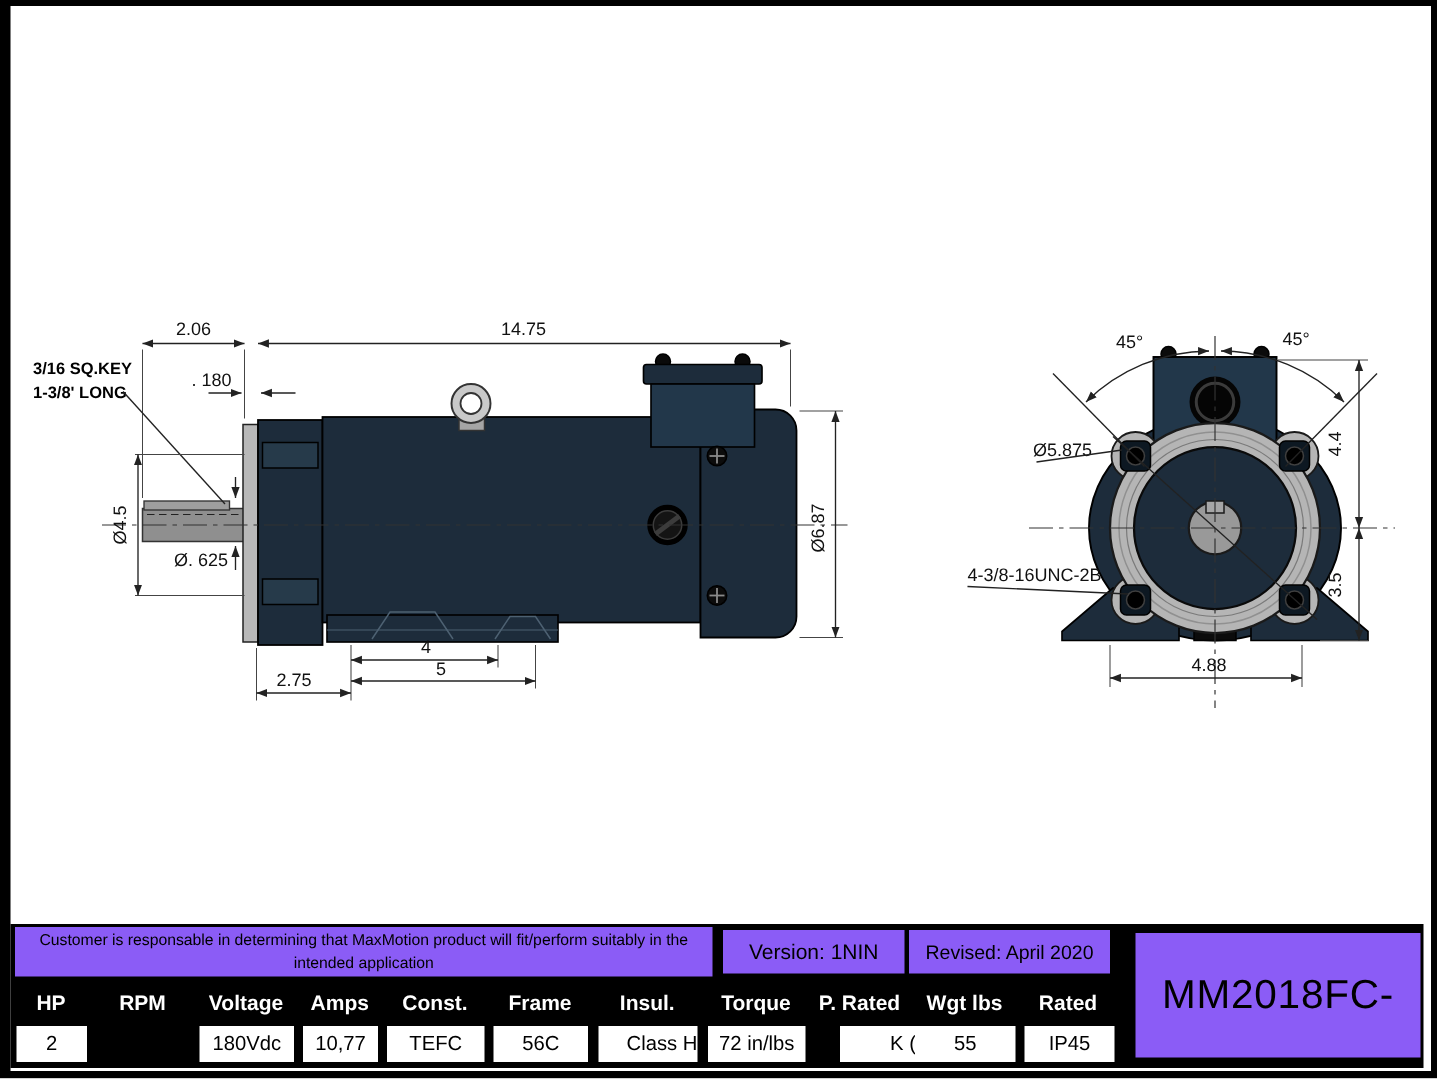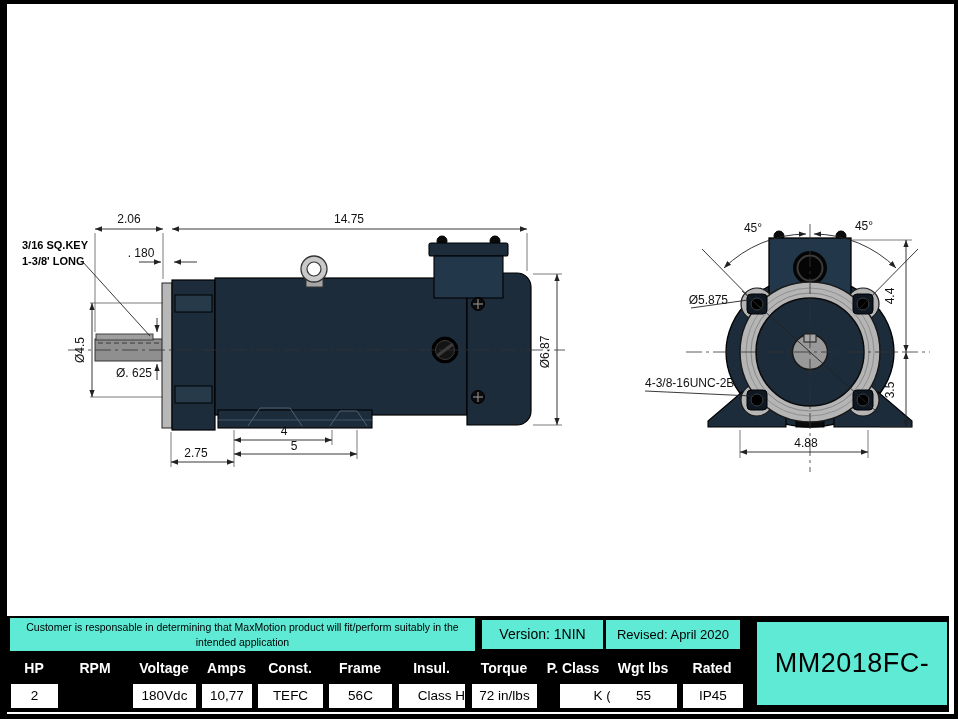--- a/index.html
+++ b/index.html
@@ -9,21 +9,21 @@
          border-width:4px 4px 5px 7px;pointer-events:none;z-index:10;}
   svg{position:absolute;left:0;top:0;}
   svg text{font-family:"Liberation Sans",sans-serif;font-size:12px;fill:#111;}
   svg text.note{font-size:11px;font-weight:700;fill:#000;}
   .dimline{stroke:#222;stroke-width:0.9;fill:none;}
   .extline{stroke:#444;stroke-width:0.7;fill:none;}
   .cline{stroke:#333;stroke-width:0.8;fill:none;stroke-dasharray:16 4 3 4;}
 
   
   .tblock{position:absolute;left:7px;top:616px;width:942px;height:96px;background:#000;}
-  .wbox{position:absolute;background:#5eead4;color:#000;text-align:center;overflow:hidden;}
+  .wbox{position:absolute;background:#8b5cf6;color:#000;text-align:center;overflow:hidden;}
   .disclaimer{left:3px;top:2px;width:465px;height:33px;font-size:10.5px;line-height:1.45;
               padding:2px 4px 0 4px;box-sizing:border-box;}
   .version{left:475px;top:4px;width:121px;height:29px;font-size:14px;line-height:29px;}
   .revised{left:599px;top:4px;width:134px;height:29px;font-size:13px;line-height:29px;}
   .model{left:750px;top:6px;width:190px;height:83px;font-size:27px;line-height:83px;
          letter-spacing:0.5px;}
   .hcell{position:absolute;top:38px;height:28px;line-height:28px;color:#fff;
          font-weight:700;font-size:14px;text-align:center;}
   .vcell{position:absolute;top:68px;height:24px;line-height:24px;background:#fff;color:#000;
          font-size:13.5px;text-align:center;}
@@ -224,21 +224,21 @@
     <div class="wbox model">MM2018FC-56C</div>
 
     <div class="hcell" style="left:1px;width:52px;">HP</div>
     <div class="hcell" style="left:54px;width:68px;">RPM</div>
     <div class="hcell" style="left:123px;width:68px;">Voltage</div>
     <div class="hcell" style="left:192px;width:55px;">Amps</div>
     <div class="hcell" style="left:248px;width:70px;">Const.</div>
     <div class="hcell" style="left:319px;width:68px;">Frame</div>
     <div class="hcell" style="left:389px;width:71px;">Insul.</div>
     <div class="hcell" style="left:462px;width:70px;">Torque</div>
-    <div class="hcell" style="left:533px;width:66px;">P. Class</div>
+    <div class="hcell" style="left:533px;width:66px;">P. Rated</div>
     <div class="hcell" style="left:600px;width:72px;">Wgt lbs</div>
     <div class="hcell" style="left:673px;width:64px;">Rated</div>
 
     <div class="vcell" style="left:4px;width:47px;">2</div>
     <div class="vcell" style="left:57px;width:63px;margin-top:34px;">1750</div>
     <div class="vcell" style="left:126px;width:63px;">180Vdc</div>
     <div class="vcell" style="left:195px;width:50px;">10,77</div>
     <div class="vcell" style="left:251px;width:65px;">TEFC</div>
     <div class="vcell" style="left:322px;width:63px;">56C</div>
     <div class="vcell" style="left:392px;width:66px;text-align:right;">Class H</div>

